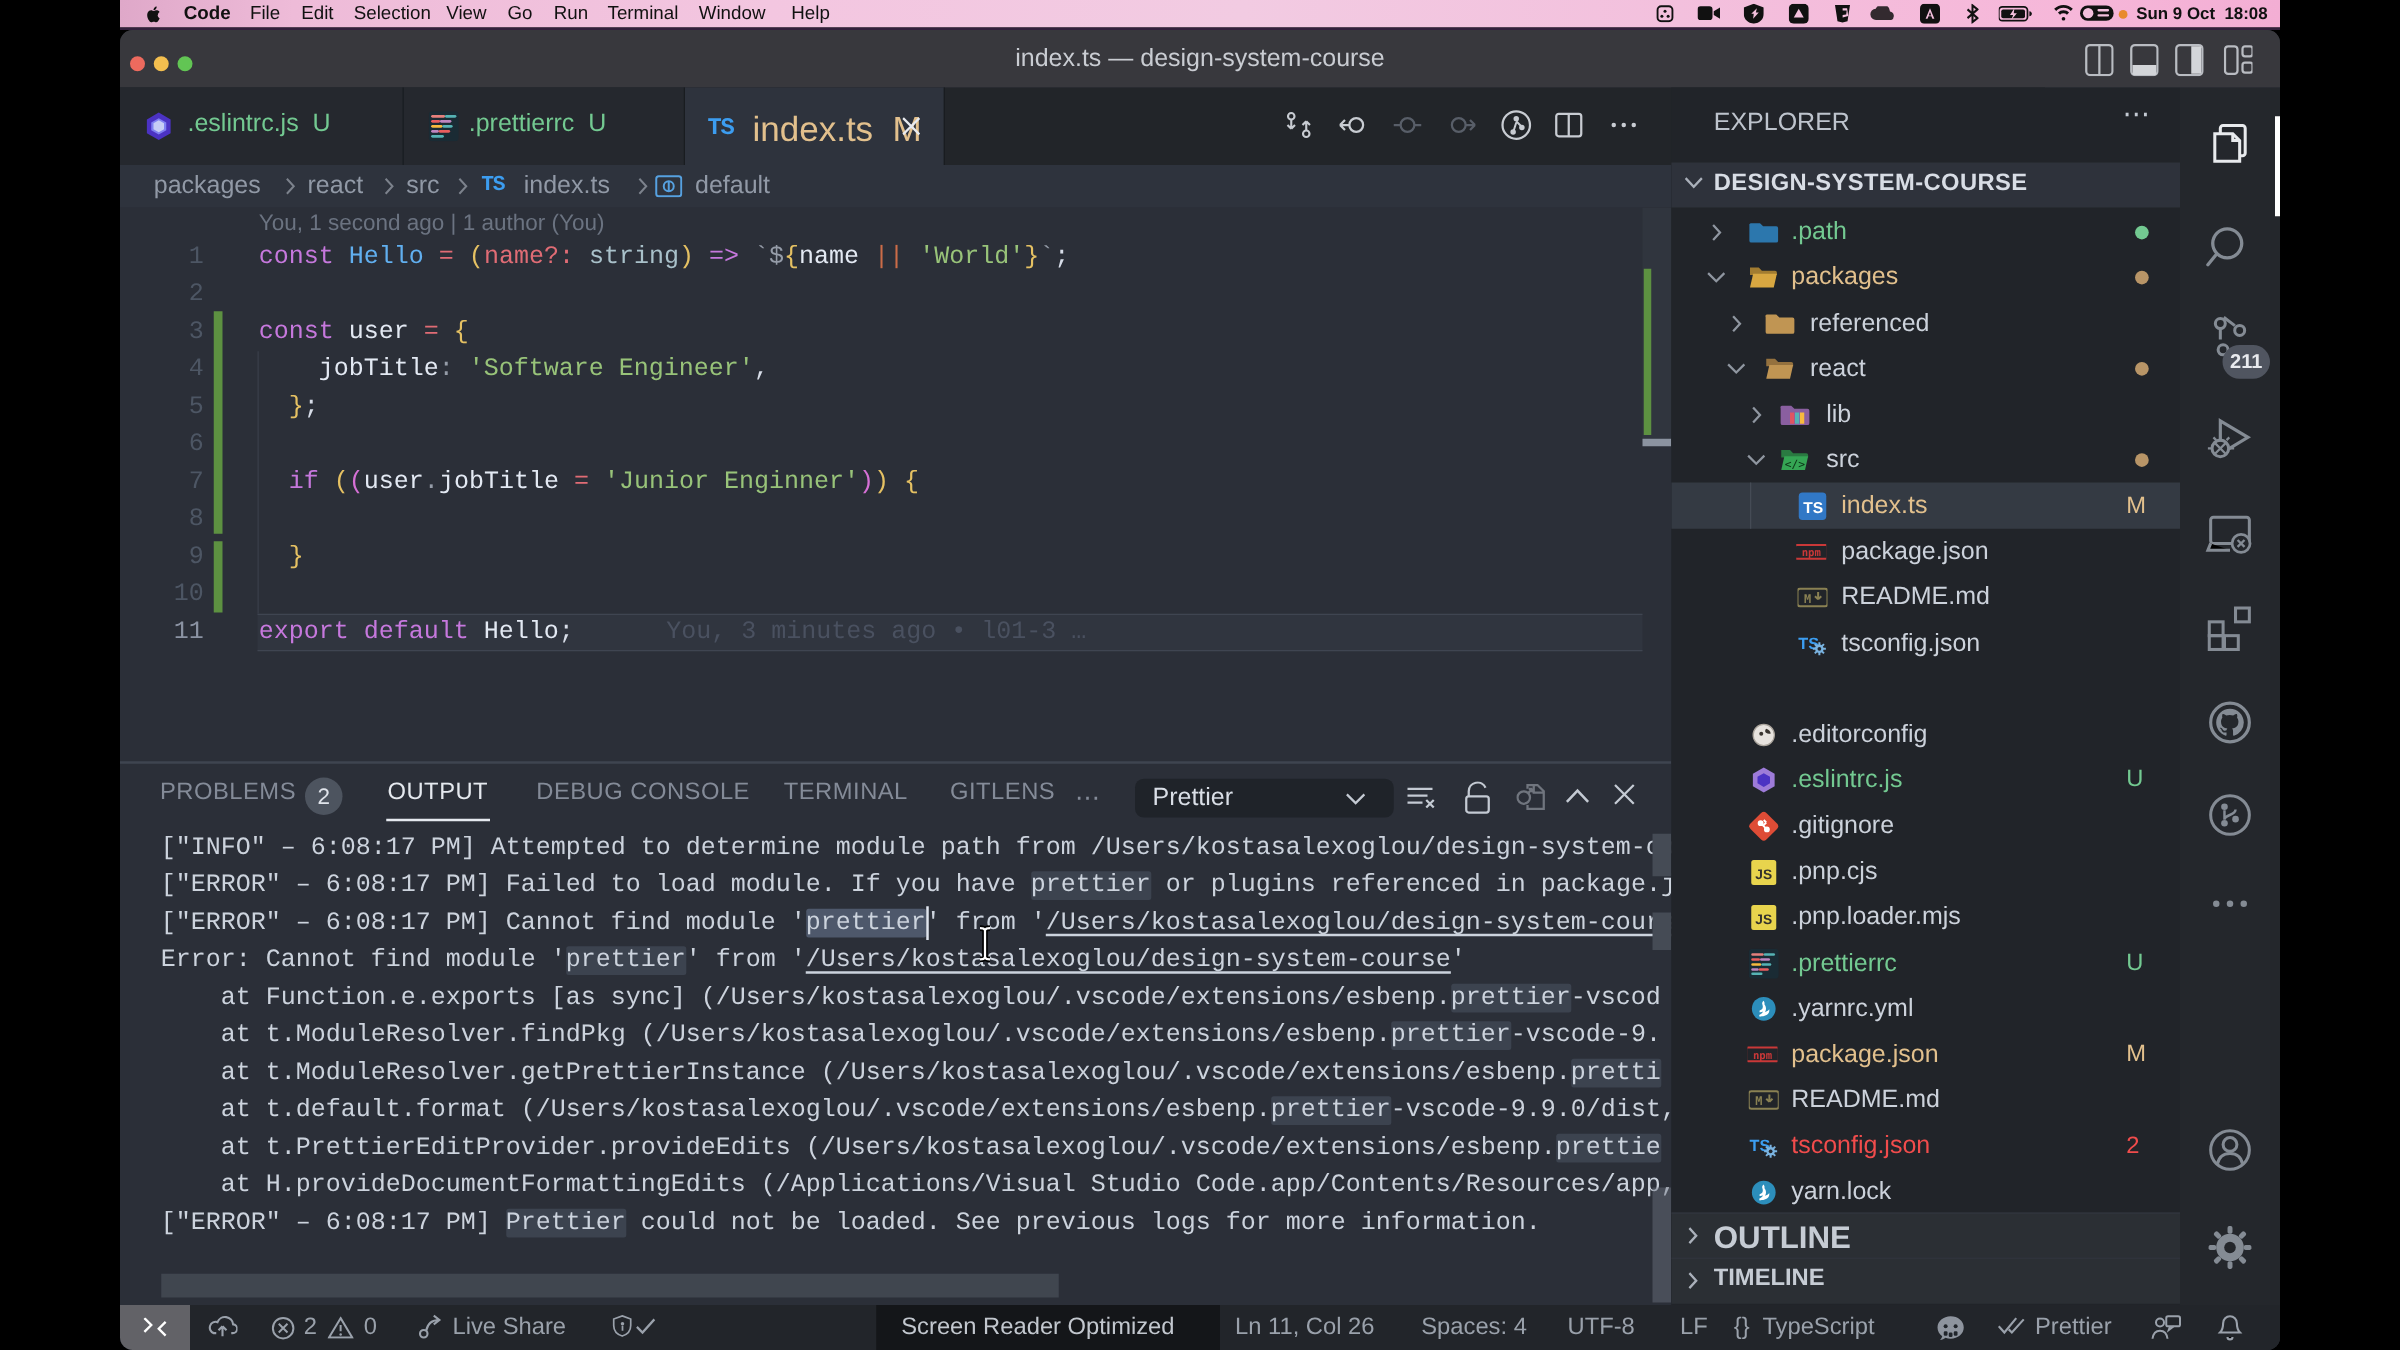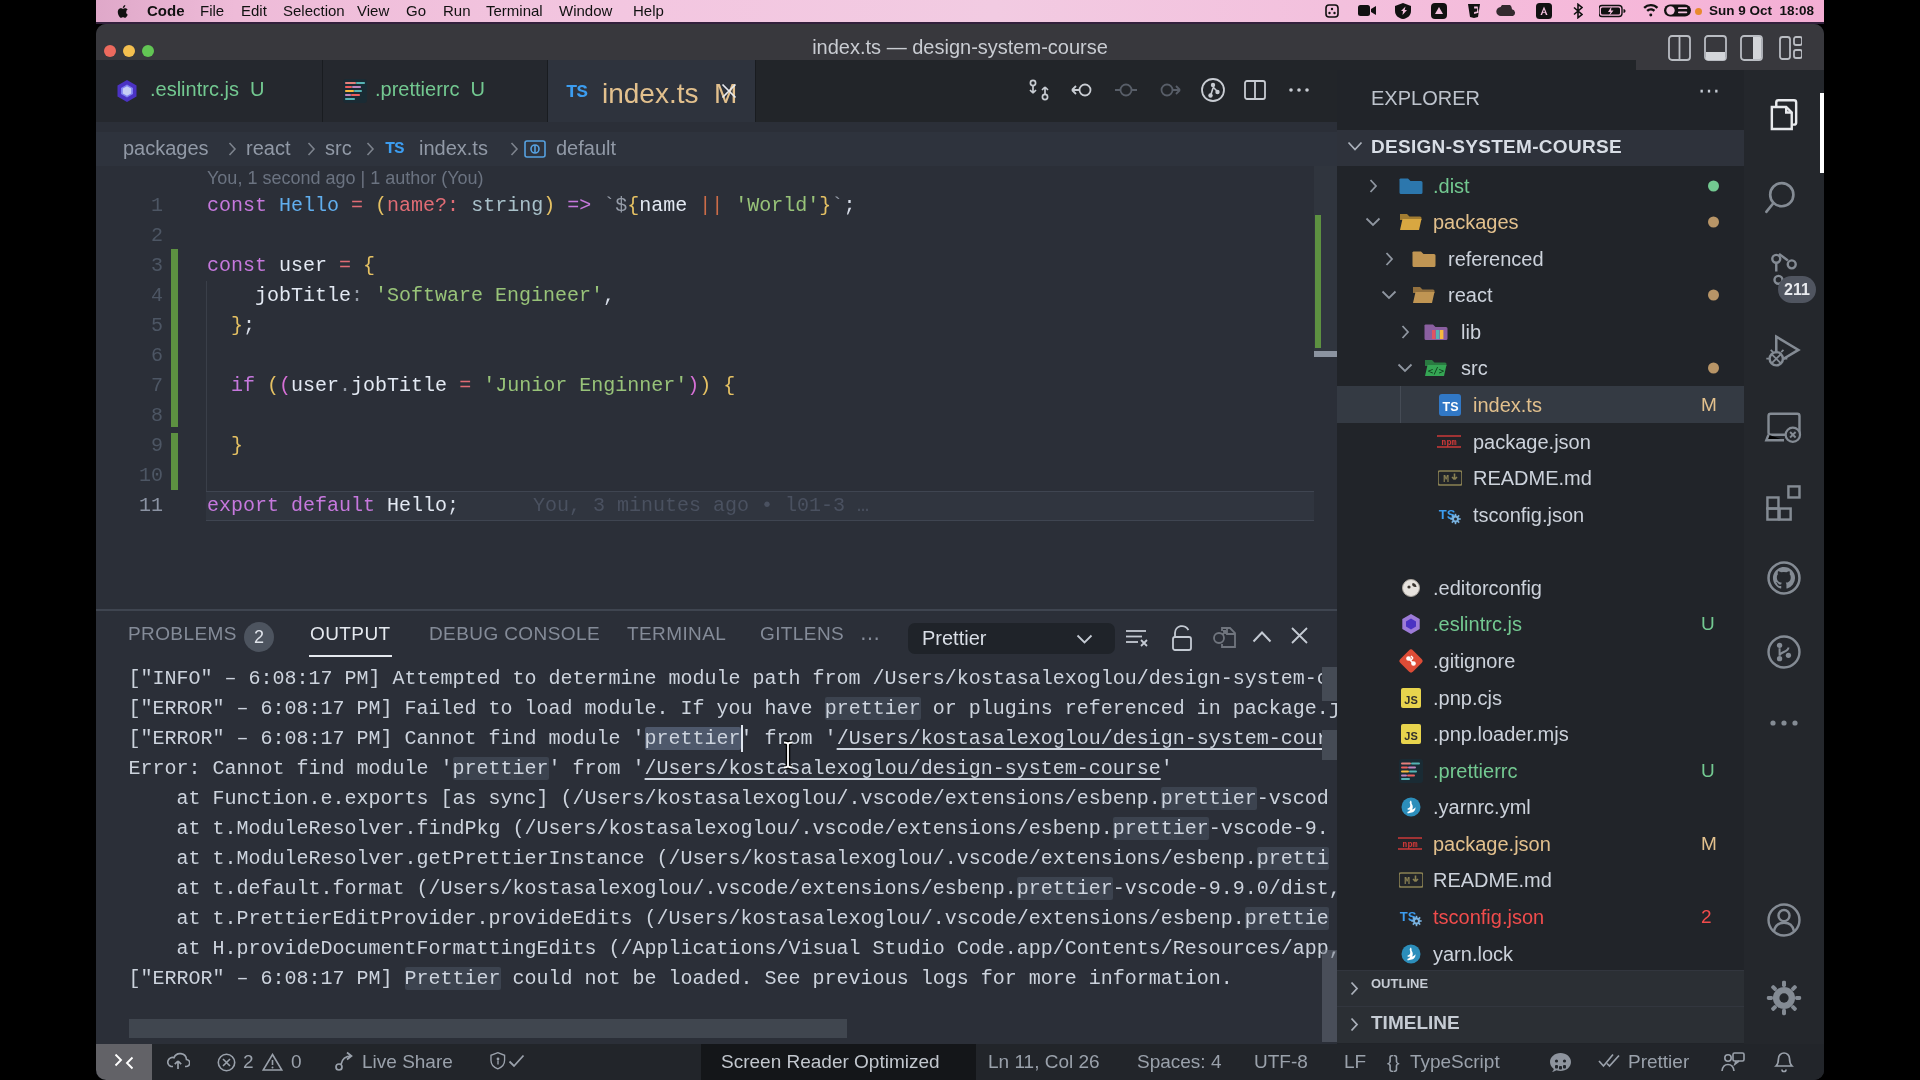--- a/index.html
+++ b/index.html
@@ -7,21 +7,21 @@
 #menubar{left:96px;top:0;width:1728px;height:22px;
  background:linear-gradient(90deg,#dfa8c9 0%,#eebbd8 8%,#f3c6e0 30%,#f2cbe2 52%,#f3c0dd 72%,#f6b7d9 90%,#f3aed4 100%);
  color:#111;font-size:15px}
 #menubar .mi{position:absolute;top:0;height:22px;line-height:22px}
 #menuline{left:96px;top:22px;width:1728px;height:2px;background:#33203c}
 #win{left:96px;top:24px;width:1728px;height:1056px;background:#2b2f38;border-radius:10px;overflow:hidden}
 .mono{font-family:"Liberation Mono",monospace}
 #titlebar{left:0;top:0;width:1728px;height:46px;background:#38383d}
 .tl{border-radius:50%;width:12px;height:12px;top:44px;position:absolute}
 #title{width:1728px;text-align:center;top:12px;color:#c9ccd2;font-size:20px}
-#tabbar{left:0;top:36px;width:1540px;height:62px;background:#222529}
+#tabbar{left:0;top:46px;width:1540px;height:62px;background:#222529}
 .tab{position:absolute;top:0;height:62px}
 .tabsep{position:absolute;top:0;width:1px;height:62px;background:#191c20}
 #crumbs{left:0;top:108px;width:1241px;height:34px;background:#2e333d;color:#9199a6;font-size:20px}
 #editor{left:0;top:142px;width:1241px;height:443px;background:#2b2f38;overflow:hidden}
 .ln{position:absolute;left:0;width:67px;text-align:right;color:#4d5664;font-size:20px;line-height:30px}
 .code{position:absolute;left:111px;font-size:20px;line-height:30px;color:#d7dde8}
 .kw{color:#c678dd}.fn{color:#61afef}.op{color:#e06c75}.b1{color:#e5c163}.b2{color:#d670d6}
 .st{color:#98c379}.ty{color:#a9c1ca}.pu{color:#959ca8}.wh{color:#e3e9f3}.orr{color:#cc6c48}
 #panel{left:0;top:585px;width:1241px;height:532px;background:#2b2f38;border-top:2px solid #3f4550;overflow:hidden}
 .ptab{position:absolute;top:0;height:46px;line-height:46px;font-size:19px;letter-spacing:.4px;color:#848b98}
@@ -377,21 +377,21 @@
         <path fill="none" stroke="#aab0ba" stroke-width="1.8" d="M1.5 1.5l6.5 7 6.5-7"></path>
       </svg>
 <div class="ab" style="left:34px;top:66px;font-size:19px;font-weight:bold;color:#d8dde5;letter-spacing:.3px">DESIGN-SYSTEM-COURSE</div>
 <div class="row" style="top:97.0px;">
 <svg class="icon" style="left:31px" width="10" height="16" viewBox="0 0 10 16">
           <path fill="none" stroke="#8f96a0" stroke-width="1.8" d="M2.5 2l5.5 6-5.5 6"></path>
         </svg>
 <svg class="icon" style="left:62px" width="24" height="24" viewBox="0 0 24 24">
           <path fill="#2c77ad" d="M1 4.5h7.5L11 7h10.5A1.5 1.5 0 0123 8.5v10a1.5 1.5 0 01-1.5 1.5h-20A1.5 1.5 0 010 18.5v-12A1.5 1.5 0 011 4.5z" transform="translate(0.5,0)"></path>
         </svg>
-<div class="rlab" style="left:96px;color:#73c991">.dist</div>
+<div class="rlab" style="left:96px;color:#73c991">.path</div>
 <div class="dot" style="left:371px;background:#73c991"></div>
 </div>
 <div class="row" style="top:133.6px;">
 <svg class="icon" style="left:28px" width="16" height="10" viewBox="0 0 16 10">
           <path fill="none" stroke="#8f96a0" stroke-width="1.8" d="M1.5 1.5l6.5 6.5 6.5-6.5"></path>
         </svg>
 <svg class="icon" style="left:62px" width="24" height="24" viewBox="0 0 24 24">
           <path fill="#b98c32" d="M1 4h7l2.5 2.5H21a1.5 1.5 0 011.5 1.5v2H1z" opacity=".85"></path>
           <path fill="#d8a741" d="M3.5 9h19L20 20H1z"></path>
         </svg>
@@ -593,21 +593,21 @@
 <svg class="icon" style="left:62px" width="24" height="24" viewBox="0 0 24 24">
           <circle cx="12" cy="12" r="9.5" fill="#2c8ebb"></circle>
           <path fill="#fff" d="M12 5.5c.6 1 .8 2 .6 3 .8 1 1.2 2.2 1.2 3.5 0 .8-.2 1.7-.8 2.5 1.4-.3 2.6-1 3.4-2.2.3 1.8-.4 3.4-1.8 4.4-1 .7-2.6 1.1-4.1 1.3-.7.1-1.3.2-1.8.4l-.4-1.4c1.6-.6 2.6-1.5 3-2.8-.9.5-1.8.7-2.7.5l.1-1.4c1.2-.2 2-.8 2.4-1.9.3-.9.2-1.9-.2-2.8-.3-.7-.3-1.4.1-2 .3-.6.7-1 1-1.1z"></path>
         </svg>
 <div class="rlab" style="left:96px;color:#ccd2db">yarn.lock</div>
 </div>
 <div class="ab" style="left:0;top:900px;width:407px;height:36px;background:#2b2f34;border-top:1px solid #32363e"></div>
 <svg class="ab" style="left:12px;top:911px" width="10" height="15" viewBox="0 0 10 15">
         <path fill="none" stroke="#aab0ba" stroke-width="1.8" d="M2.5 1.5l5.5 6-5.5 6"></path>
       </svg>
-<div class="ab" style="left:34px;top:906px;font-size:13px;font-weight:bold;color:#c6ccd4">OUTLINE</div>
+<div class="ab" style="left:34px;top:906px;font-size:25px;font-weight:bold;color:#c6ccd4">OUTLINE</div>
 <div class="ab" style="left:0;top:936px;width:407px;height:37px;background:#2b2f34;border-top:1px solid #32363e"></div>
 <svg class="ab" style="left:12px;top:947px" width="10" height="15" viewBox="0 0 10 15">
         <path fill="none" stroke="#aab0ba" stroke-width="1.8" d="M2.5 1.5l5.5 6-5.5 6"></path>
       </svg>
 <div class="ab" style="left:34px;top:942px;font-size:19px;font-weight:bold;color:#c6ccd4">TIMELINE</div>
 </div>
 <div id="abar" class="ab">
 <svg class="ab" style="left:19px;top:26.5px" width="42" height="42" viewBox="0 0 38 38">
         <rect x="10" y="4" width="18" height="22" rx="2" fill="none" stroke="#e8eaed" stroke-width="2.2" transform="translate(2,-1)"></rect>
         <path fill="#24272c" stroke="#e8eaed" stroke-width="2.2" d="M8 9h13l5 5v15H8z"></path>

